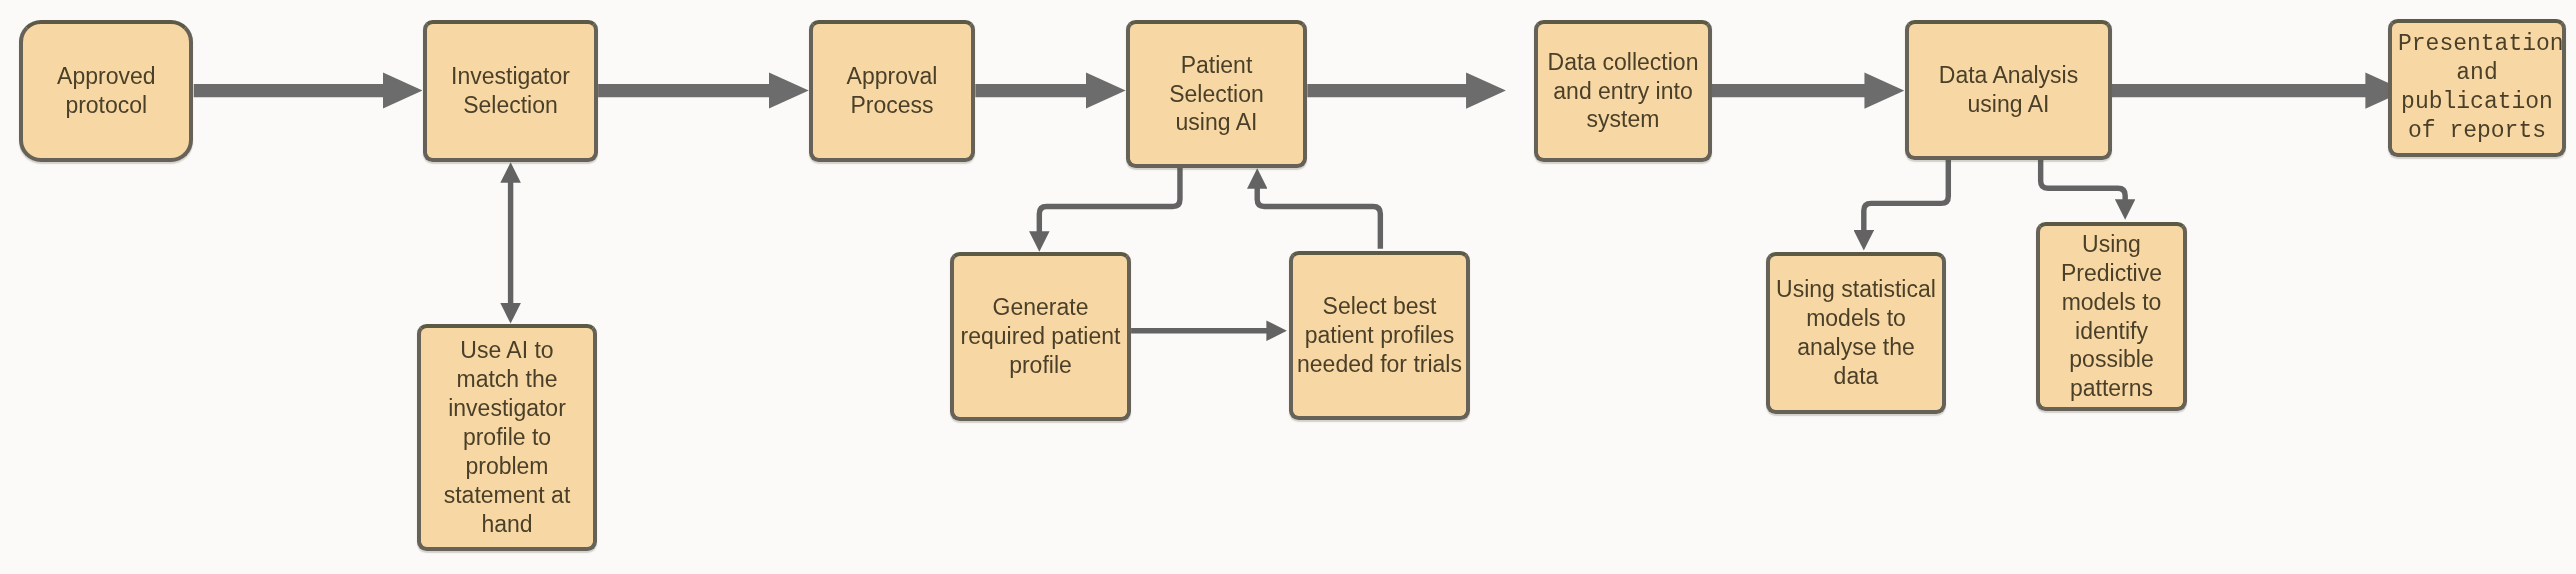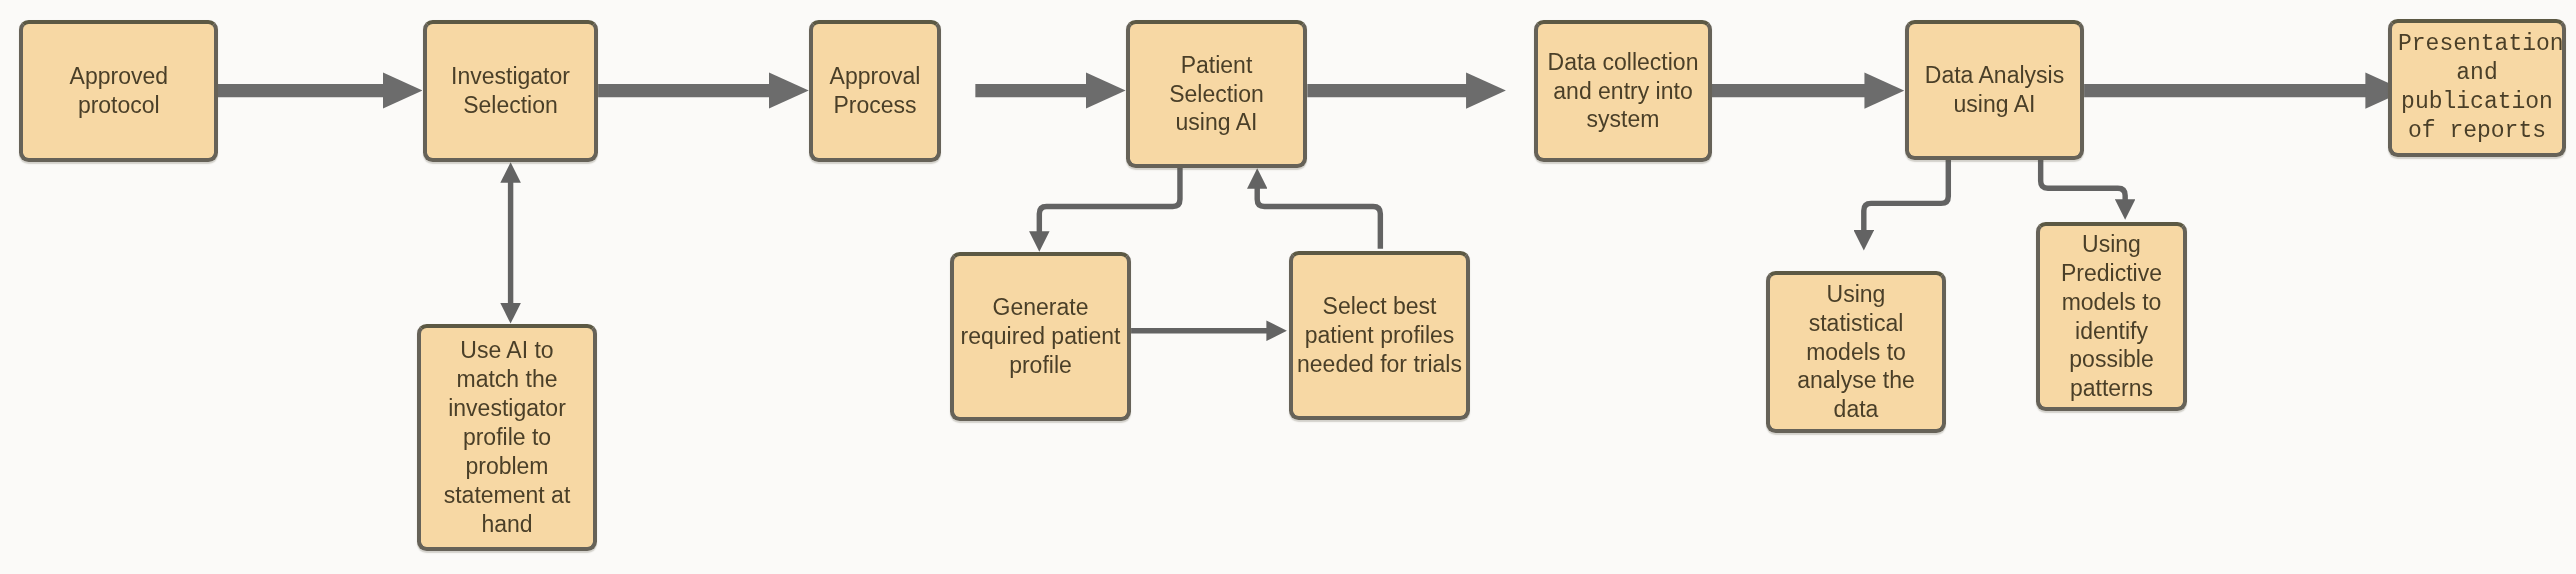--- a/index.html
+++ b/index.html
@@ -31,33 +31,33 @@
     justify-content: center;
     text-align: center;
     color: #4a3f28;
     font-size: 23px;
     line-height: 1.26;
     box-shadow: 0 1.8px 1.2px rgba(90,88,70,0.25);
   }
   .node .node-label { display: block; width: 100%; }
 
   
-  .n-approved     { left: 19.3px;   top: 20px;  width: 199px; height: 142px; padding: 0 3px; }
+  .n-approved     { left: 19.3px;   top: 20px;  width: 174px; height: 142px; padding: 0 3px; border-radius: 22px; }
   .n-investigator { left: 423px;  top: 20px;  width: 175px; height: 142px; padding: 0 7.2px; }
-  .n-approval     { left: 809px; top: 20px;  width: 132px; height: 142px; padding: 0 6px; }
+  .n-approval     { left: 809px; top: 20px;  width: 166px; height: 142px; padding: 0 6px; }
   .n-patient      { left: 1126px; top: 20px;  width: 181px; height: 148px; padding: 0 18px; }
   .n-datacol      { left: 1507px; top: 20px;  width: 178px; height: 142px; padding: 0 7.2px; margin-left: 27px; }
-  .n-analysis     { left: 1905px; top: 20px;  width: 179px; height: 140px; padding: 0 4.8px; }
+  .n-analysis     { left: 1905px; top: 20px;  width: 207px; height: 140px; padding: 0 4.8px; }
   .n-presentation { left: 2388px; top: 19.3px;  width: 178px; height: 138px; padding: 0 6px; font-family: Liberation Mono, monospace; }
 
   
   .n-useai        { left: 417px;  top: 324px; width: 180px; height: 227px; padding: 0 22px; align-items: center; }
   .n-generate     { left: 950px; top: 252px; width: 181px; height: 169px; padding: 0 6px; }
   .n-select       { left: 1289px; top: 251px; width: 181px; height: 169px; padding: 0 3.6px;  }
-  .n-statistical  { left: 1766px; top: 252px; width: 180px; height: 162px; padding: 0 20px; margin-top: 19px; }
+  .n-statistical  { left: 1766px; top: 252px; width: 180px; height: 162px; padding: 0 6px; }
   .n-predictive   { left: 2036px; top: 222px; width: 151px; height: 189px; padding: 5px 6px; }
 </style>
 </head>
 <body>
 
 <div class="canvas">
 
   <svg class="connector-layer" width="2576" height="574" viewBox="0 0 4266 951" xmlns="http://www.w3.org/2000/svg">
     <defs>
       <marker id="headThick" markerUnits="userSpaceOnUse" markerWidth="66" markerHeight="60" viewBox="0 0 11 10" refX="0.5" refY="5" orient="auto">

